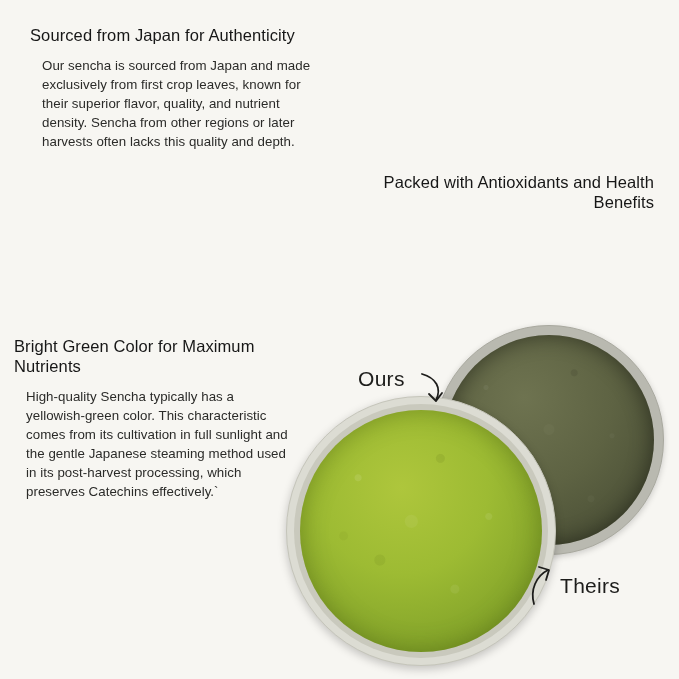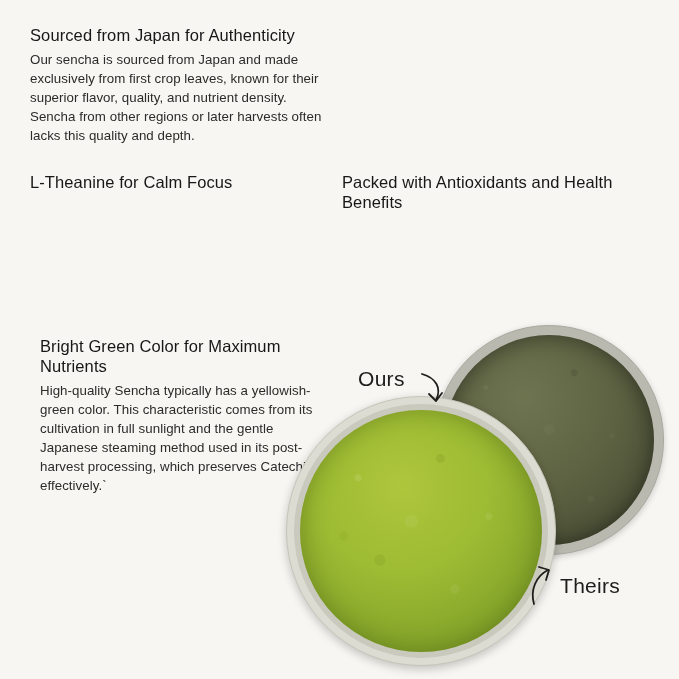--- a/index.html
+++ b/index.html
@@ -28,32 +28,32 @@
   }
   .block h3 {
     margin: 0 0 6px 0;
     font-size: 16.5px;
     font-weight: 400;
     line-height: 1.22;
     letter-spacing: 0.1px;
     color: #171717;
   }
   .block p {
-    margin: 0;
+    margin: 12px;
     font-size: 13.3px;
     line-height: 1.42;
     color: #2b2b29;
     letter-spacing: 0.05px;
   }
 
   #block-0 { left: 30px;  top: 25px;  width: 300px; }
   #block-1 { left: 342px; top: 25px;  width: 312px; }
   #block-2 { left: 30px;  top: 172px; width: 300px; }
-  #block-3 { left: 342px; top: 172px; width: 312px; }
-  #block-4 { left: 40px;  top: 336px; width: 290px; }
+  #block-3 { left: 342px; top: 172px; width: 312px; text-align: right; }
+  #block-4 { left: 14px;  top: 336px; width: 290px; }
 
   
   .illustration {
     position: absolute;
     left: 0;
     top: 0;
     width: 679px;
     height: 679px;
     pointer-events: none;
   }
@@ -167,21 +167,20 @@
 
   <div class="block" id="block-0">
     <h3>Sourced from Japan for Authenticity</h3>
     <p>Our sencha is sourced from Japan and made exclusively from first crop leaves, known for their superior flavor, quality, and nutrient density. Sencha from other regions or later harvests often lacks this quality and depth.</p>
   </div>
 
   <div class="block" id="block-1">
   </div>
 
   <div class="block" id="block-2">
-    <h3>L-Theanine for Calm Focus</h3>
   </div>
 
   <div class="block" id="block-3">
     <h3>Packed with Antioxidants and Health Benefits</h3>
   </div>
 
   <div class="block" id="block-4">
     <h3>Bright Green Color for Maximum Nutrients</h3>
     <p>High-quality Sencha typically has a yellowish-green color. This characteristic comes from its cultivation in full sunlight and the gentle Japanese steaming method used in its post-harvest processing, which preserves Catechins effectively.`</p>
   </div>

